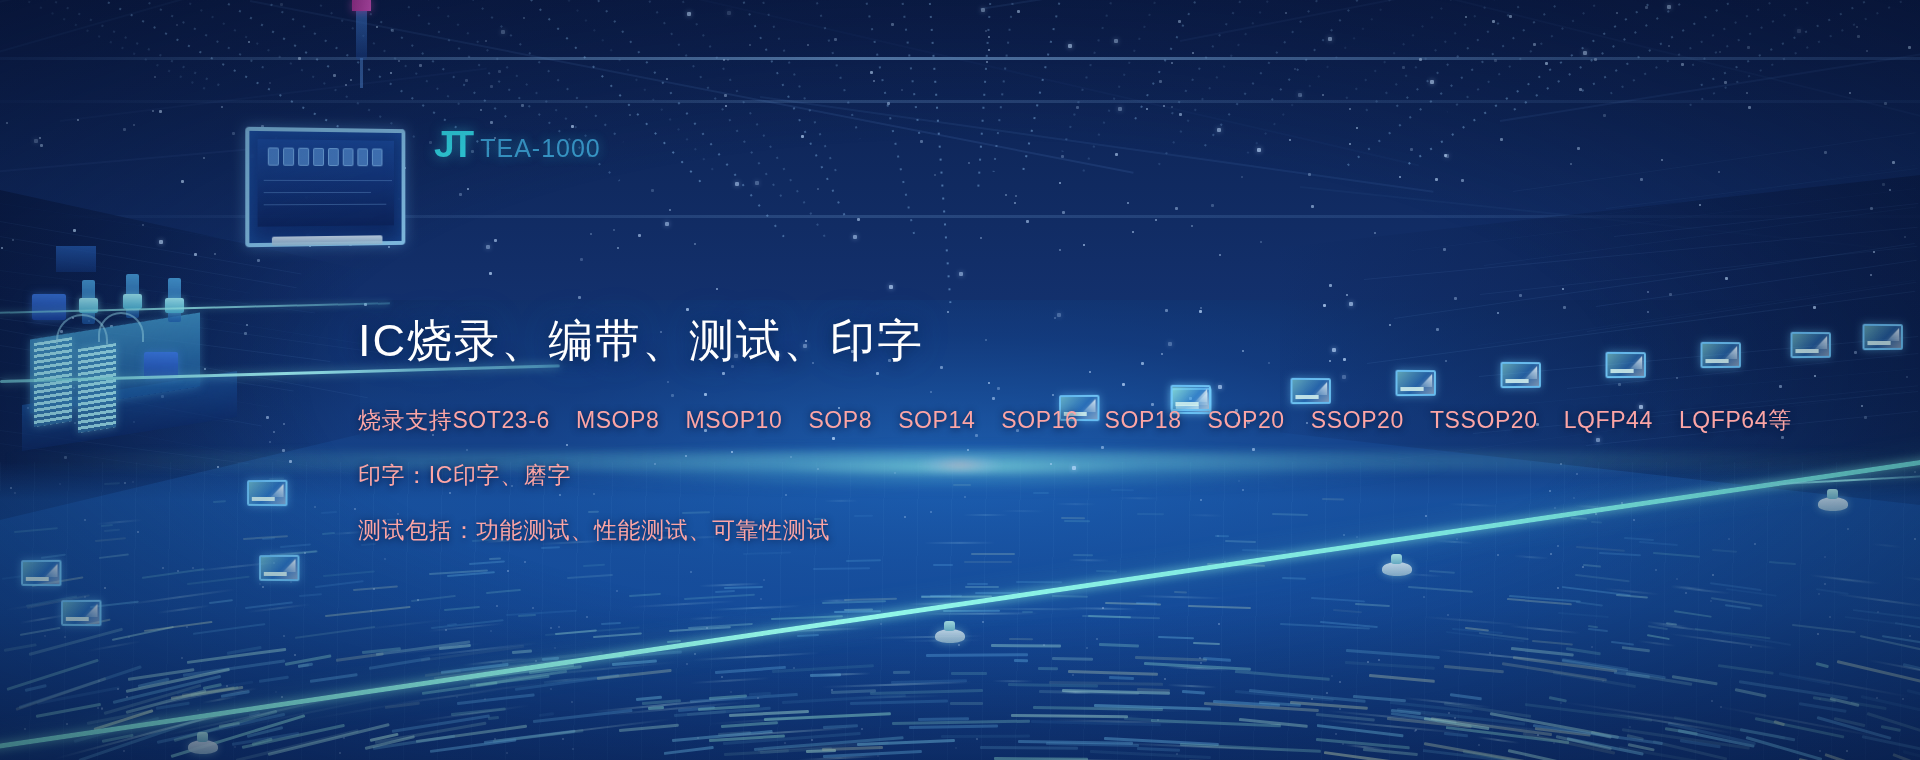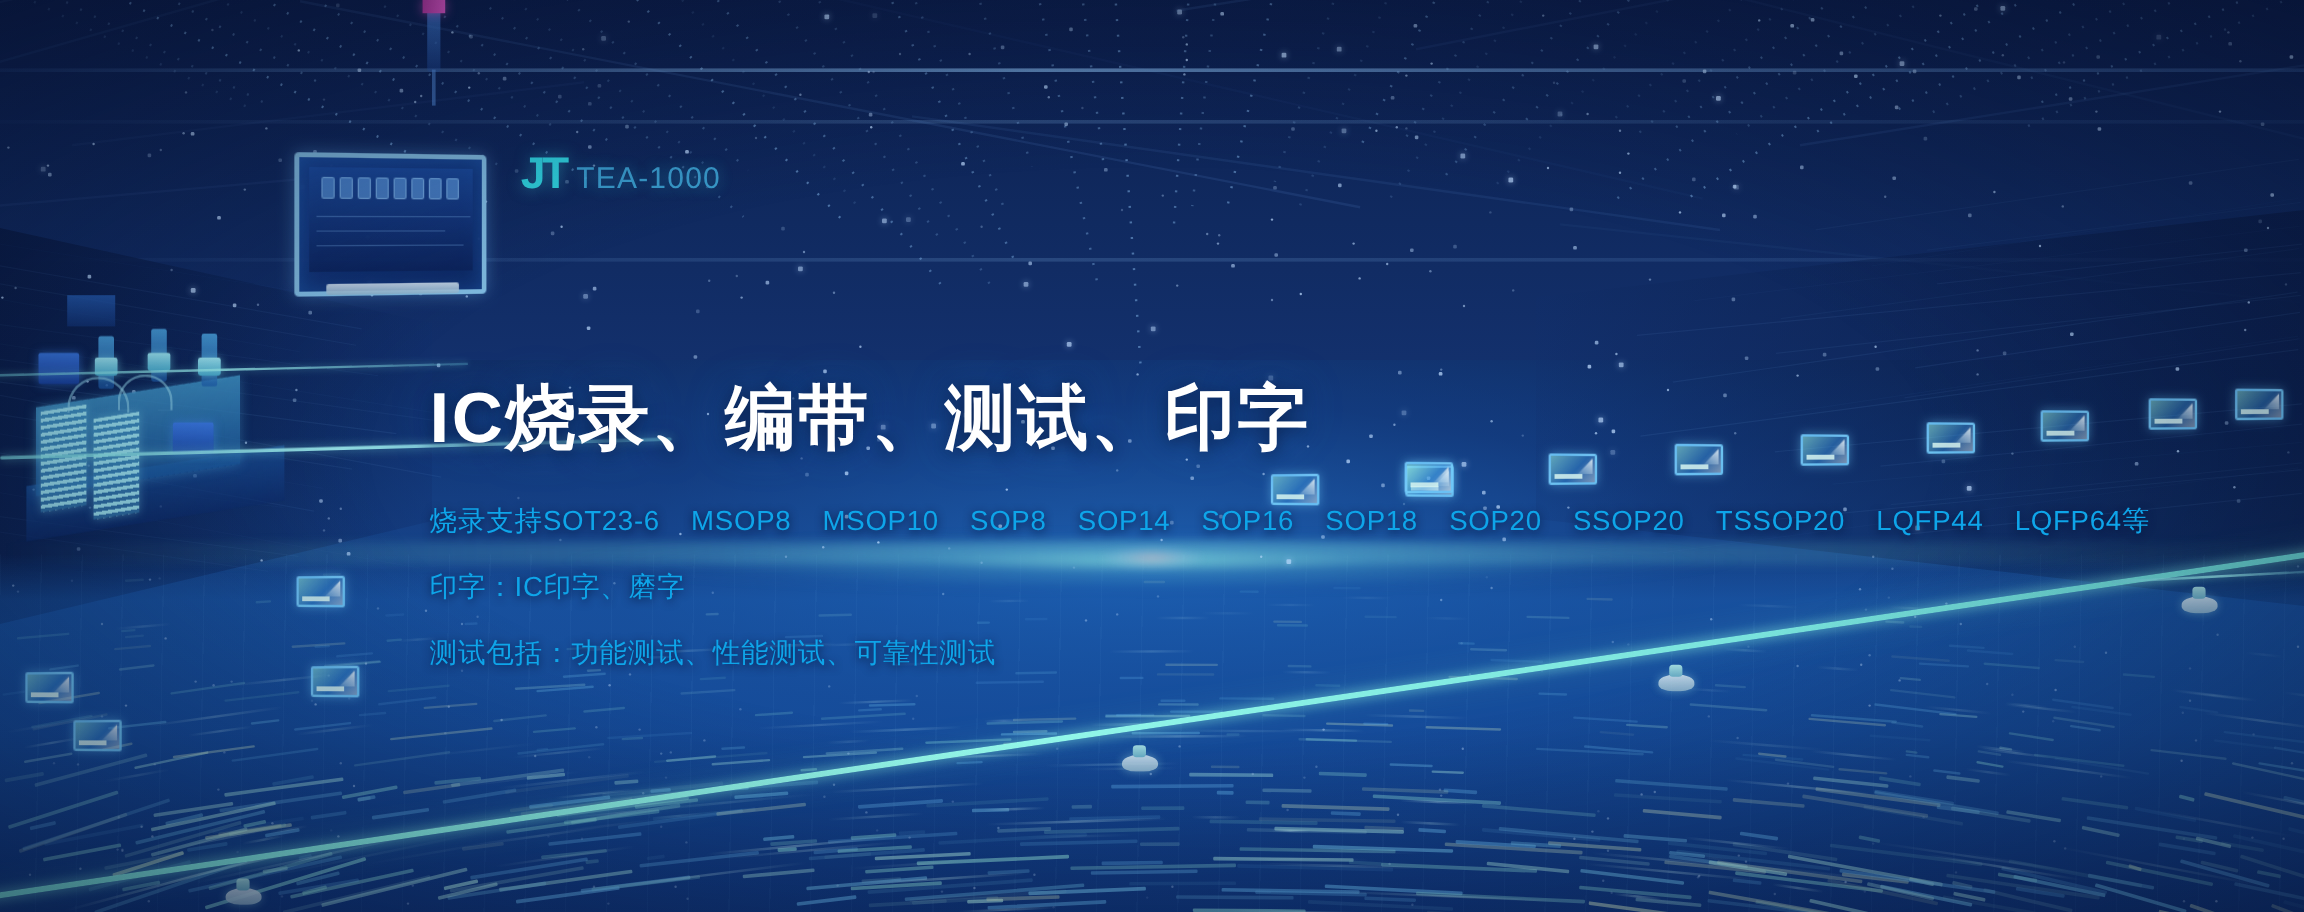--- a/index.html
+++ b/index.html
@@ -264,35 +264,35 @@
     font-size:25px; letter-spacing:1px; color:#3fa8d8; opacity:.9;
     font-family:"Liberation Sans",sans-serif;
   }
 
   
   .copy{
     position:absolute; left:358px; top:318px; width:1320px; z-index:40;
   }
   .headline{
     margin:0;
-    font-size:59px;
+    font-size:45px;
     line-height:1.02;
-    font-weight:bold;
+    font-weight:normal;
     color:#ffffff;
     letter-spacing:2px;
     text-shadow:0 2px 14px rgba(6,22,60,.85), 0 0 34px rgba(40,110,200,.45);
     white-space:nowrap;
   }
   .sub{
     margin-top:41px;
     display:flex; flex-direction:column; gap:24px;
   }
   .subline{
     font-size:23px;
-    color:#0ea5e9;
+    color:#fca5a5;
     letter-spacing:.6px;
     text-shadow:0 1px 7px rgba(5,20,56,.9);
     white-space:nowrap;
   }
   .pkg-list{display:inline-flex;align-items:baseline;}
   .pkg{margin-right:26px;}
   .pkg:last-child{margin-right:0;}
   .pkg-lead{margin-right:26px;}
 </style>
 </head>

